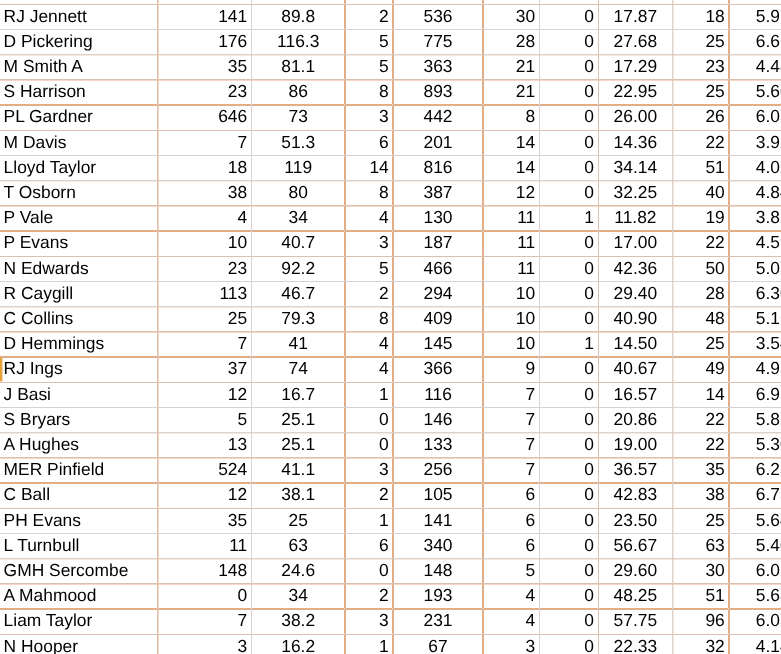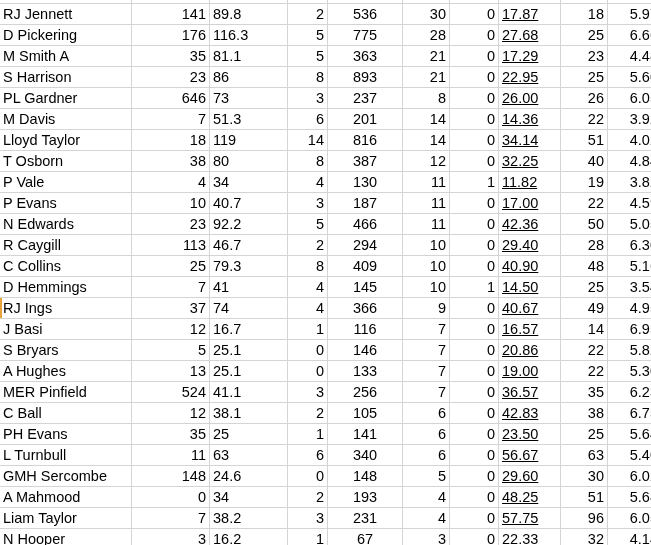--- a/index.html
+++ b/index.html
@@ -39,26 +39,26 @@
   
   tr.clipped-top td {
     height: 3px;
     line-height: 3px;
     padding: 0 3px;
     font-size: 0;
     border-bottom: 1px solid #d4d4d4;
   }
   td.c-name  { width: 125px; text-align: left;  padding-left: 4px; }
   td.c-0     { width: 71px;  text-align: right; padding-right: 5px; }
-  td.c-1     { width: 71px;  text-align: left; padding-right: 5px; }
+  td.c-1     { width: 71px;  text-align: center; padding-right: 5px; }
   td.c-2     { width: 33px;  text-align: right; padding-right: 5px; }
   td.c-3     { width: 68px;  text-align: center; padding-right: 5px; }
   td.c-4     { width: 40px;  text-align: right; padding-right: 5px; }
   td.c-5     { width: 42px;  text-align: right; padding-right: 5px; }
-  td.c-6     { width: 55px;  text-align: left; padding-right: 5px; text-decoration: underline; }
+  td.c-6     { width: 55px;  text-align: center; padding-right: 5px; }
   td.c-7     { width: 40px;  text-align: right; padding-right: 5px; }
   td.c-8     { width: 47px;  text-align: right; padding-right: 5px; }
 
   
   tr.marked td.c-name::before {
     content: "";
     position: absolute;
     left: 0;
     top: -1px;
     bottom: -1px;
@@ -131,21 +131,21 @@
           <td class="c-5">0</td>
           <td class="c-6">22.95</td>
           <td class="c-7">25</td>
           <td class="c-8">5.60</td>
         </tr>
         <tr>
           <td class="c-name">PL Gardner</td>
           <td class="c-0">646</td>
           <td class="c-1">73</td>
           <td class="c-2">3</td>
-          <td class="c-3">237</td>
+          <td class="c-3">442</td>
           <td class="c-4">8</td>
           <td class="c-5">0</td>
           <td class="c-6">26.00</td>
           <td class="c-7">26</td>
           <td class="c-8">6.05</td>
         </tr>
         <tr>
           <td class="c-name">M Davis</td>
           <td class="c-0">7</td>
           <td class="c-1">51.3</td>

